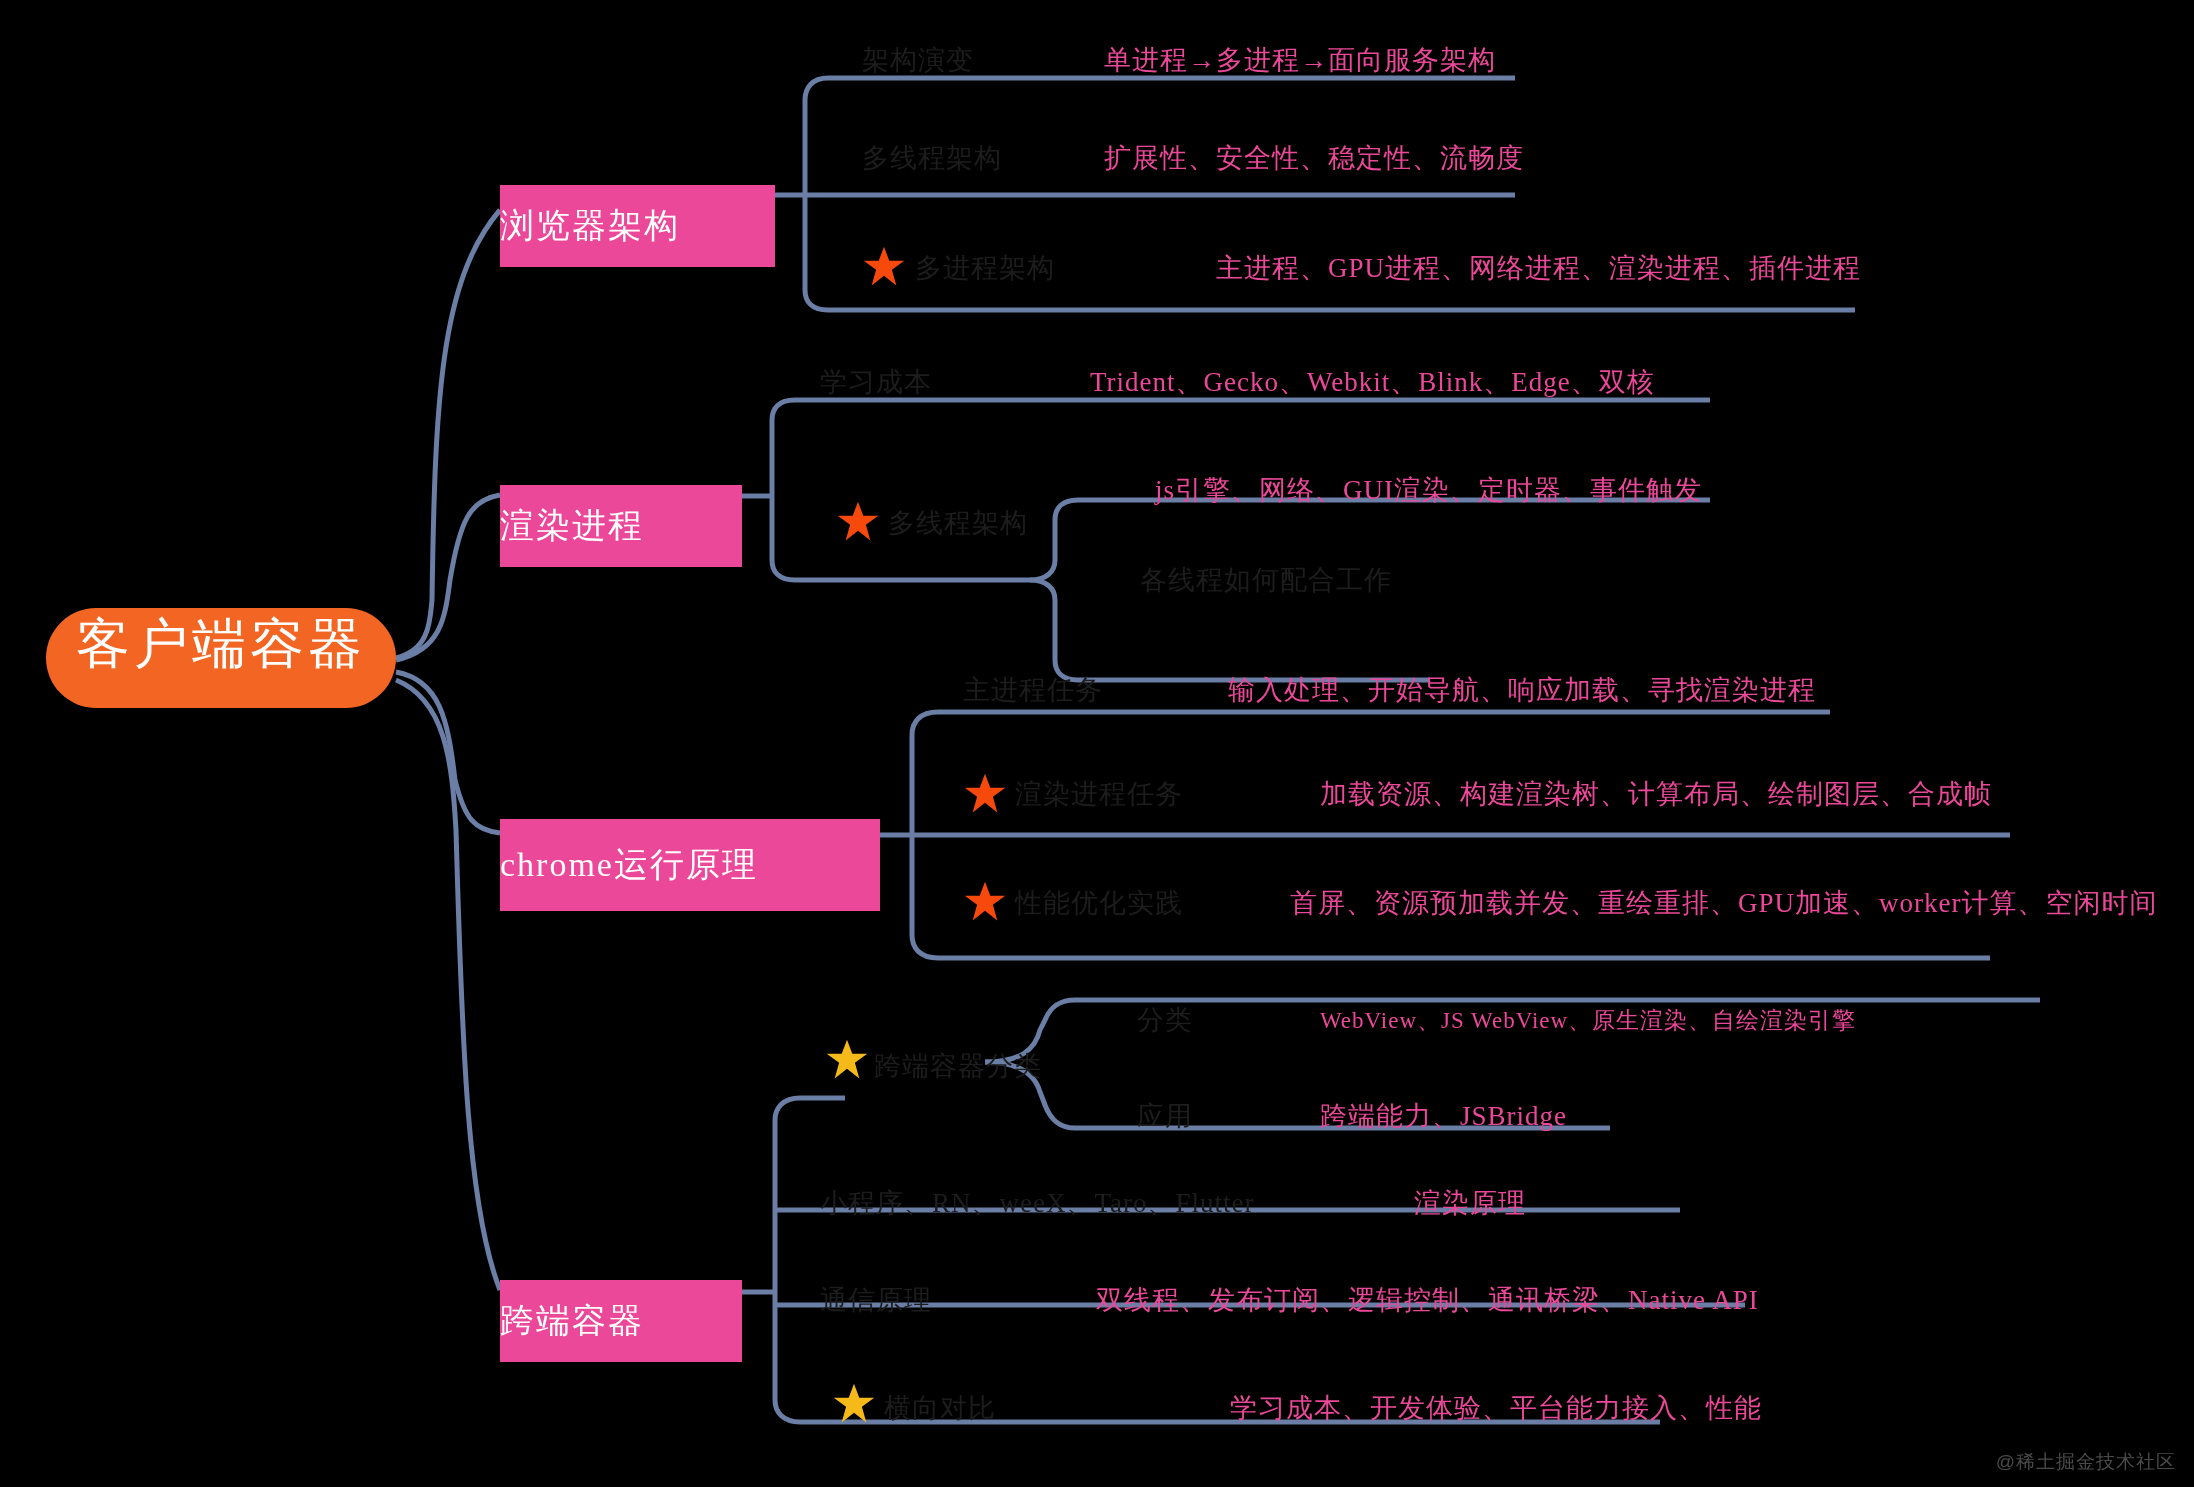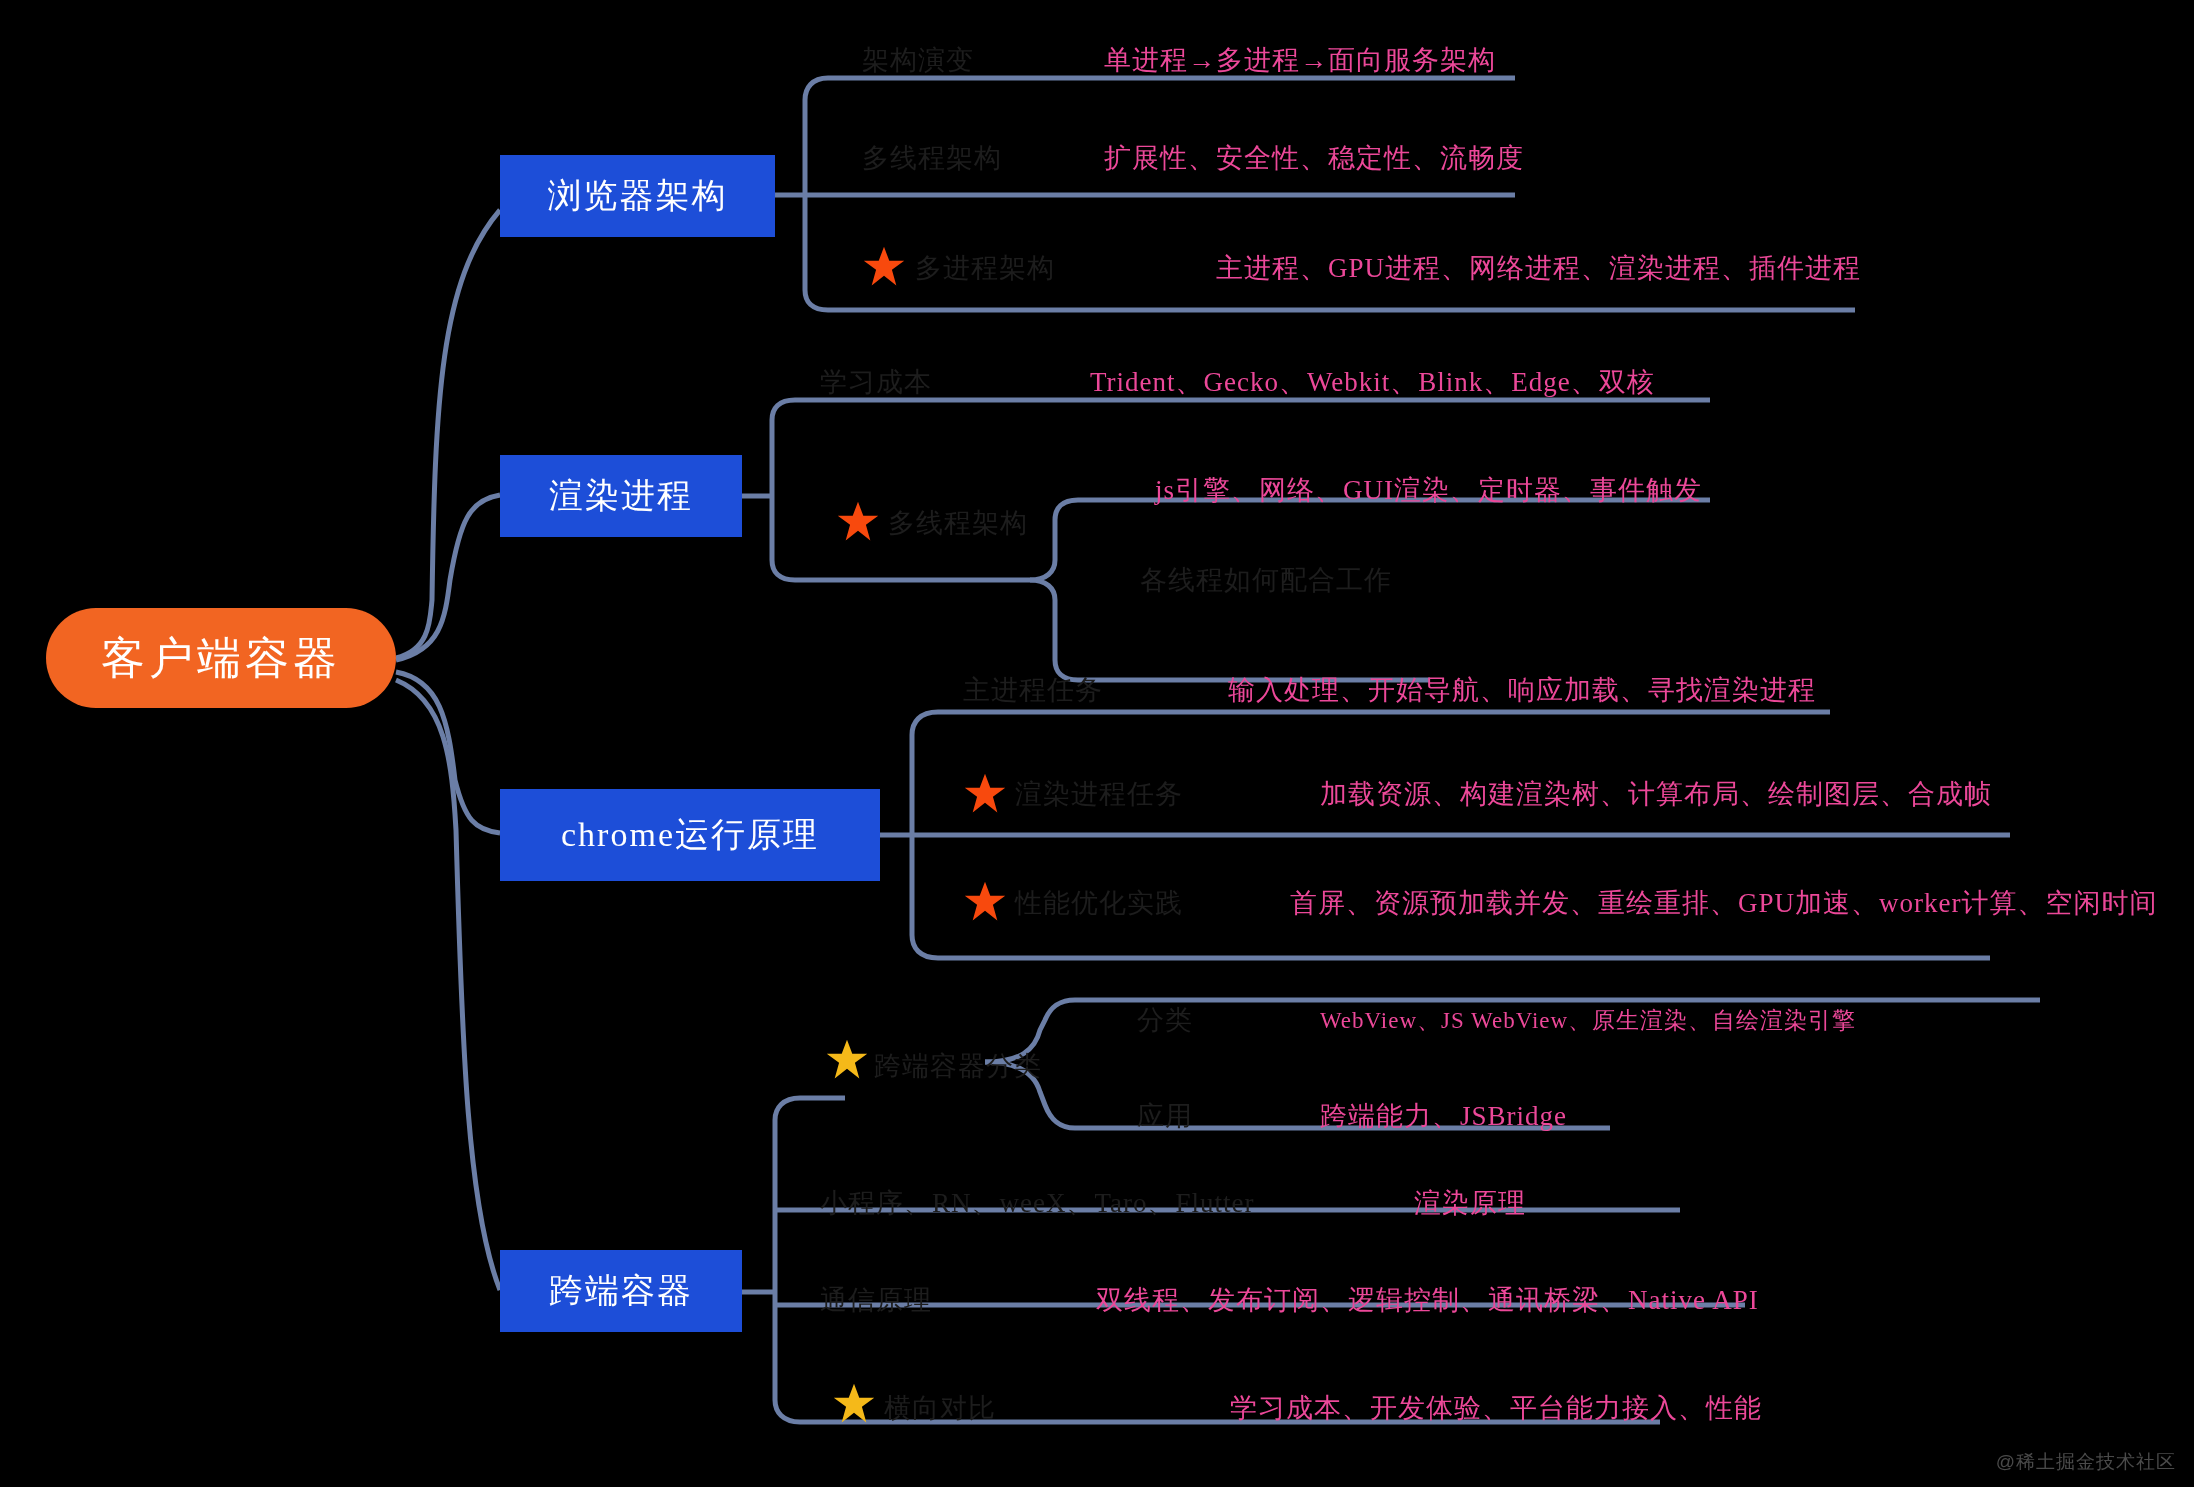--- a/index.html
+++ b/index.html
@@ -23,39 +23,39 @@
     pointer-events: none;
   }
   
   .root-node {
     position: absolute;
     left: 46px; top: 608px;
     width: 350px; height: 100px;
     background: #F26522;
     border-radius: 50px;
     display: flex;
-    align-items: center;
     justify-content: center;
     color: #ffffff;
-    font-size: 44px;
+    font-size: 54px;
     letter-spacing: 4px;
     font-family: "Liberation Serif", "DejaVu Serif", serif;
   }
   
   .branch-box {
     position: absolute;
-    background: #1d4ed8;
+    background: #ec4899;
     color: #ffffff;
     display: flex;
     align-items: center;
-    justify-content: center;
+    justify-content: flex-start;
     font-size: 34px;
     letter-spacing: 2px;
     font-family: "Liberation Serif", "DejaVu Serif", serif;
     white-space: nowrap;
+    margin-top: 30px;
   }
   
   .leaf-label {
     position: absolute;
     color: #1d1d1d;
     font-size: 27px;
     white-space: nowrap;
     font-family: "Liberation Serif", "DejaVu Serif", serif;
     letter-spacing: 1px;
   }

